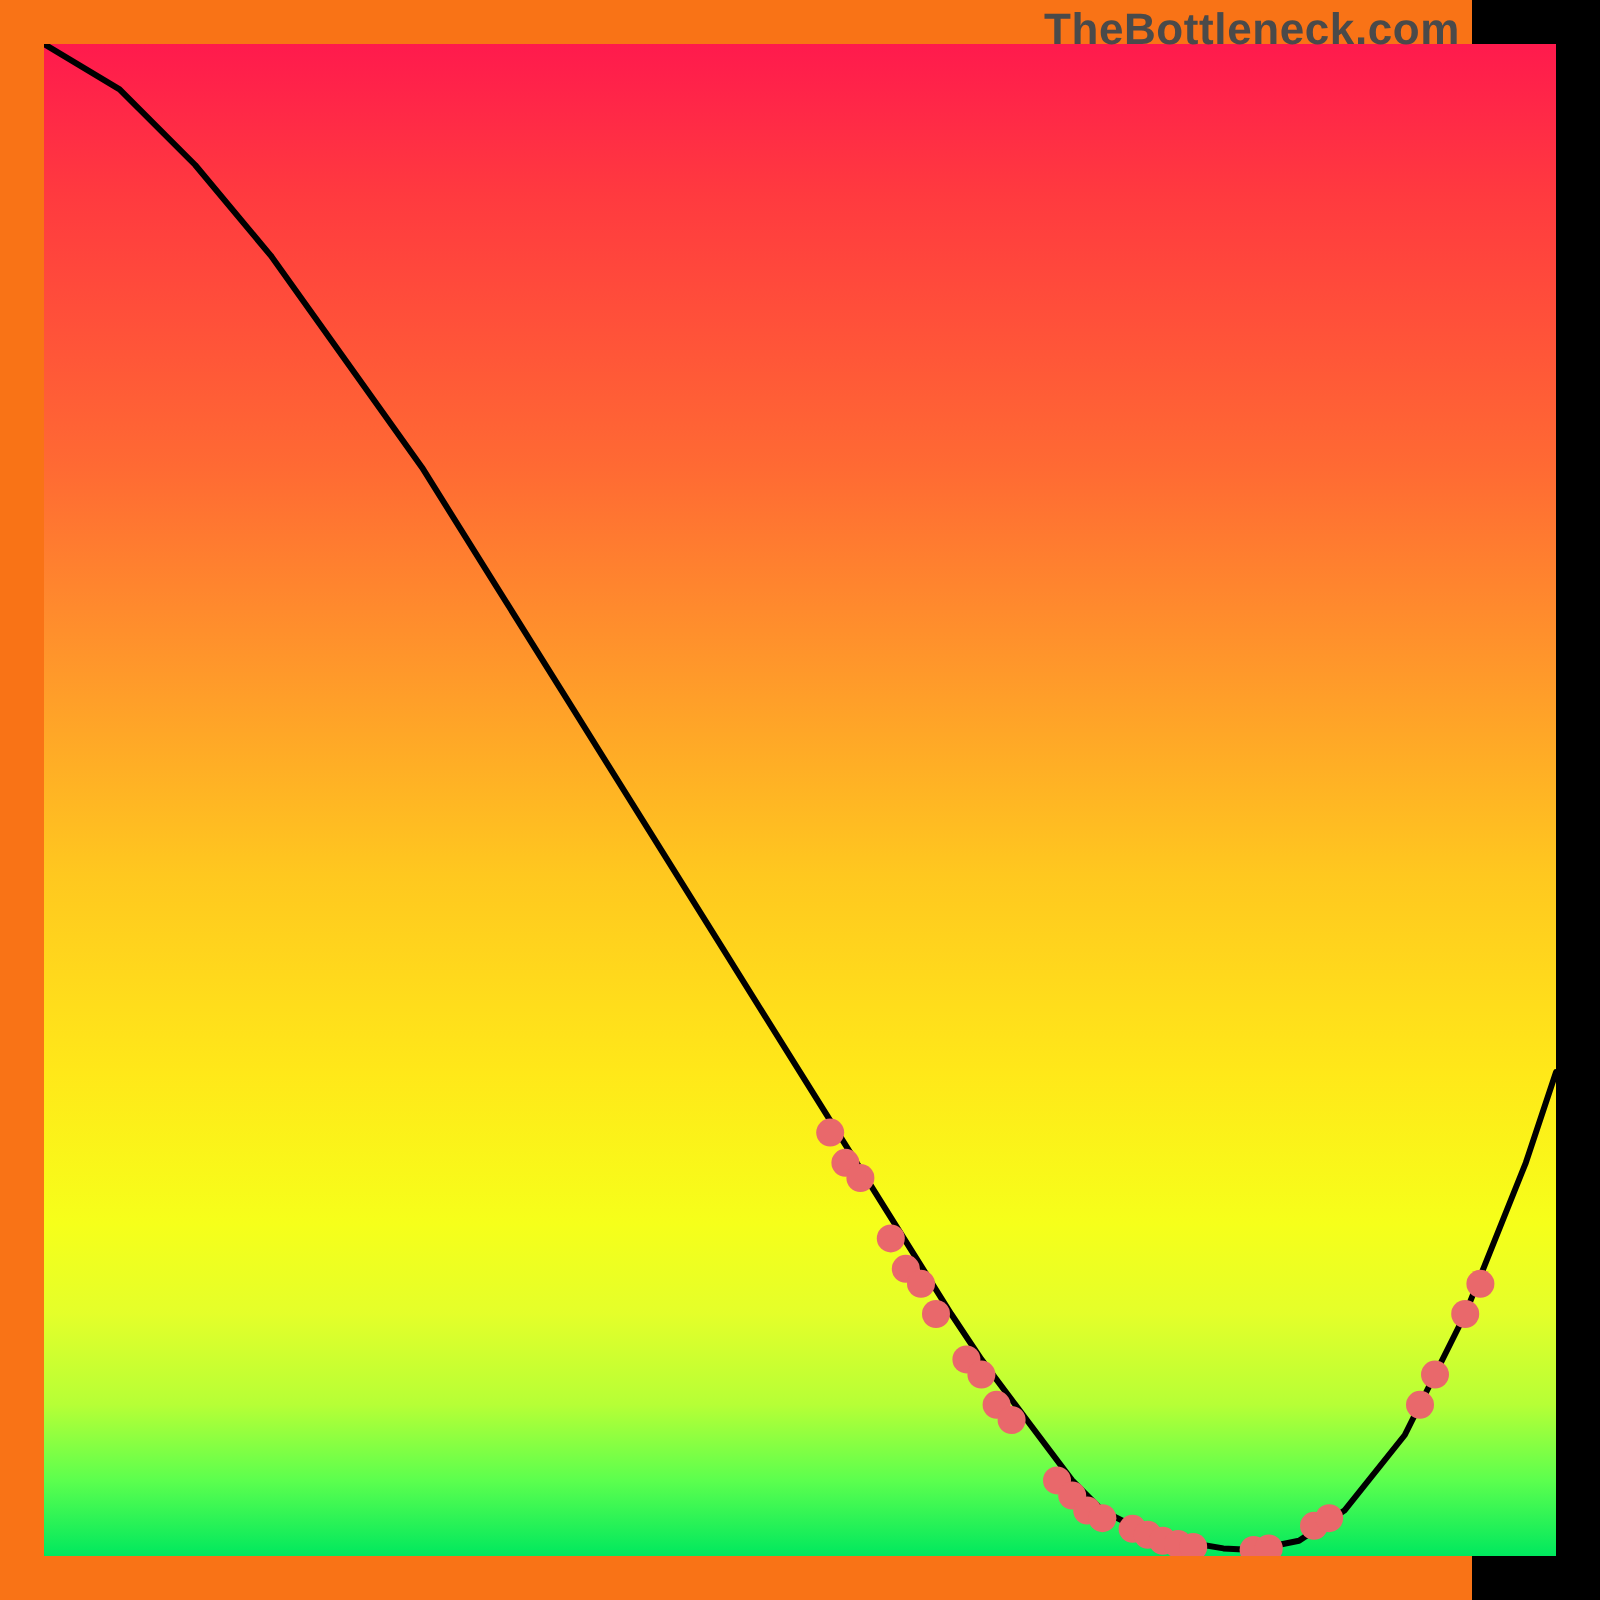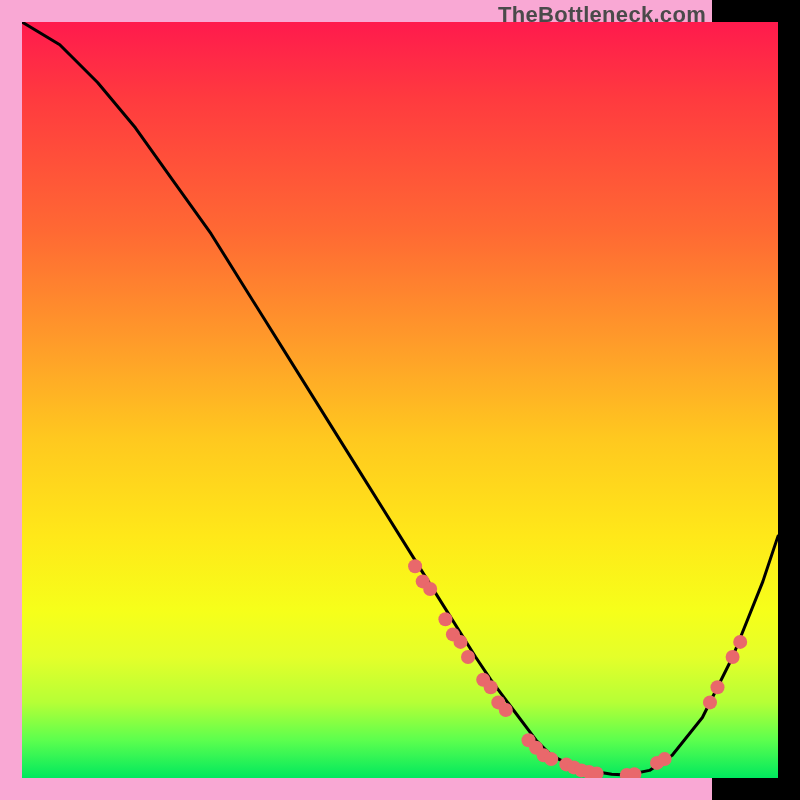--- a/index.html
+++ b/index.html
@@ -7,21 +7,22 @@
     padding: 0;
     width: 800px;
     height: 800px;
     background: #000;
     font-family: Arial, Helvetica, sans-serif;
   }
   .stage {
     position: relative;
     width: 712px;
     height: 800px;
-    background: #f9a8d4;
+    background: #f97316;
+    padding-left: 24px;
   }
   .plot {
     position: absolute;
     left: 22px;
     top: 22px;
     width: 756px;
     height: 756px;
     
     background: linear-gradient(
       to bottom,

